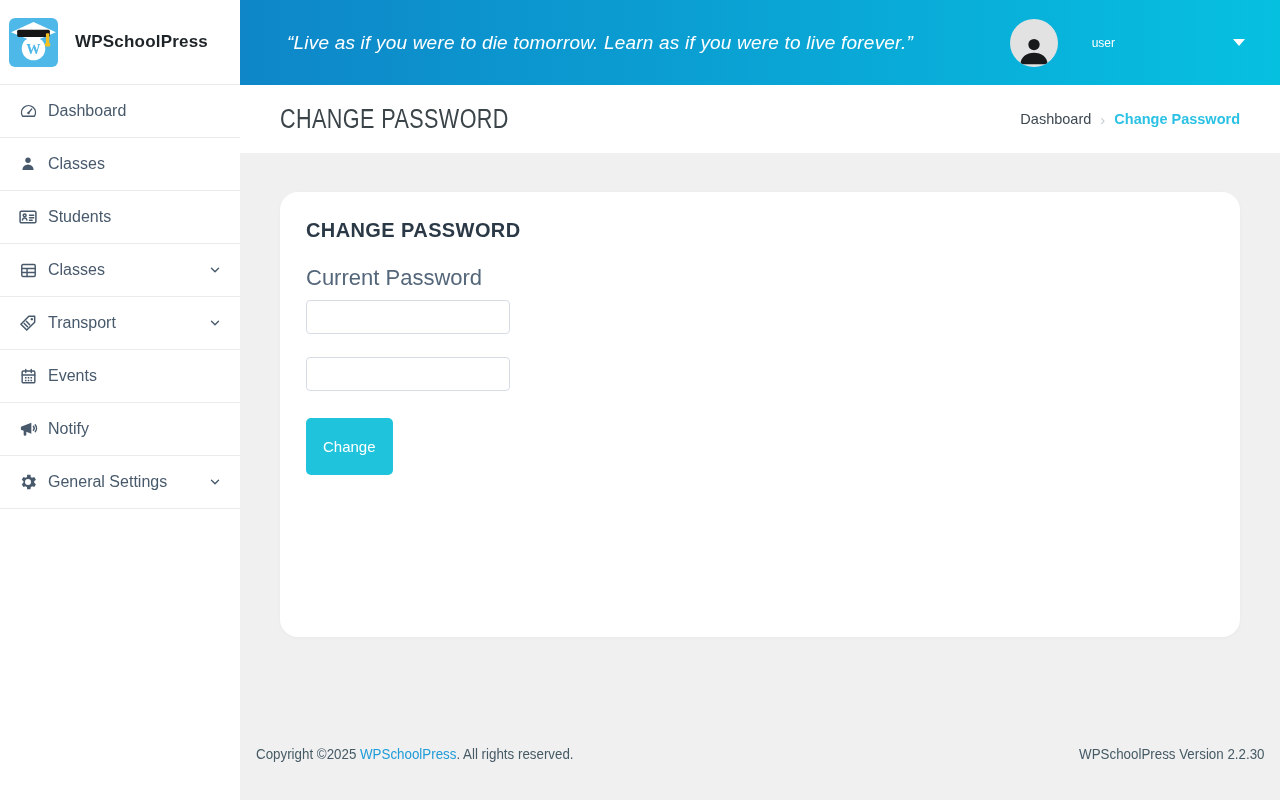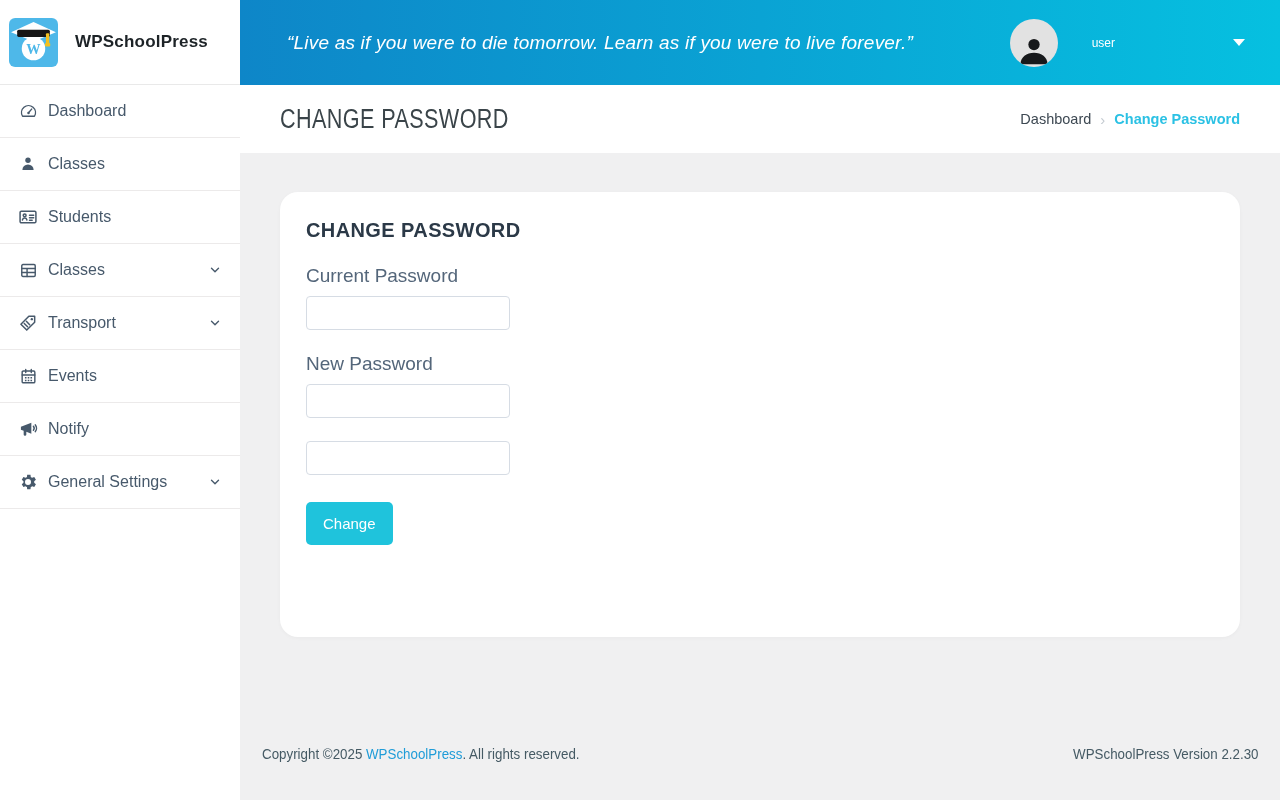--- a/index.html
+++ b/index.html
@@ -52,30 +52,30 @@
   .bc-sep { color:#c3cad0; font-size:15px; }
   .bc-current { color:#2bc1e4; font-weight:bold; cursor:default; }
 
   .content { flex:1 1 auto; background:#f0f0f1; position:relative; }
   .card { position:absolute; left:40px; top:39px; width:960px; height:445px;
     background:#ffffff; border-radius:18px; box-shadow:0 1px 4px rgba(0,0,0,.03);
     padding:27px 26px; }
   .card-title { font-size:20px; font-weight:600; color:#2b3947;
     letter-spacing:.4px; }
   .form-group { margin-top:23px; }
-  .form-label { display:block; font-size:19px; color:#54667a; margin-bottom:9px; }
+  .form-label { display:block; font-size:22px; color:#54667a; margin-bottom:9px; }
   .form-input { width:204px; height:34px; border:1px solid #d6dce4;
     border-radius:4px; background:#fff; padding:0 8px; font-size:14px;
     color:#333; outline:none; }
   .btn-change { margin-top:27px; display:inline-block; background:#1fc3dc;
-    color:#ffffff; border:none; border-radius:5px; padding:13px 17px;
+    color:#ffffff; border:none; border-radius:5px; padding:20px 17px;
     font-size:15px; font-family:"Liberation Sans", sans-serif; cursor:pointer; }
 
   .footer { position:absolute; left:0; right:0; bottom:38px;
-    display:flex; padding:0 22px; font-size:14.5px;
+    display:flex; padding:0 16px; font-size:14.5px;
     color:#455a64; }
   .footer-left { transform:scaleX(.92); transform-origin:left center;
     white-space:nowrap; }
   .footer-right { margin-left:auto; transform:scaleX(.92);
     transform-origin:right center; white-space:nowrap; }
   .footer a.brand-link { color:#1f9cd8; text-decoration:none; cursor:pointer; }
 </style>
 </head>
 <body>
 
@@ -216,24 +216,20 @@
 
   <div class="content">
     <div class="card">
       <div class="card-title">CHANGE PASSWORD</div>
 
       <div class="form-group">
         <label class="form-label">Current Password</label>
         <input class="form-input" type="password" value="" style="">
       </div>
 
-      <div class="form-group">
-        <label class="form-label">New Password</label>
-        <input class="form-input" type="password" value="" style="">
-      </div>
 
       <div class="form-group">
         <input class="form-input" type="password" value="" style="">
       </div>
 
       <button class="btn-change">Change</button>
     </div>
 
     <div class="footer">
       <span class="footer-left"><span>Copyright ©2025 </span><a class="brand-link">WPSchoolPress</a><span>. All rights reserved.</span></span>

